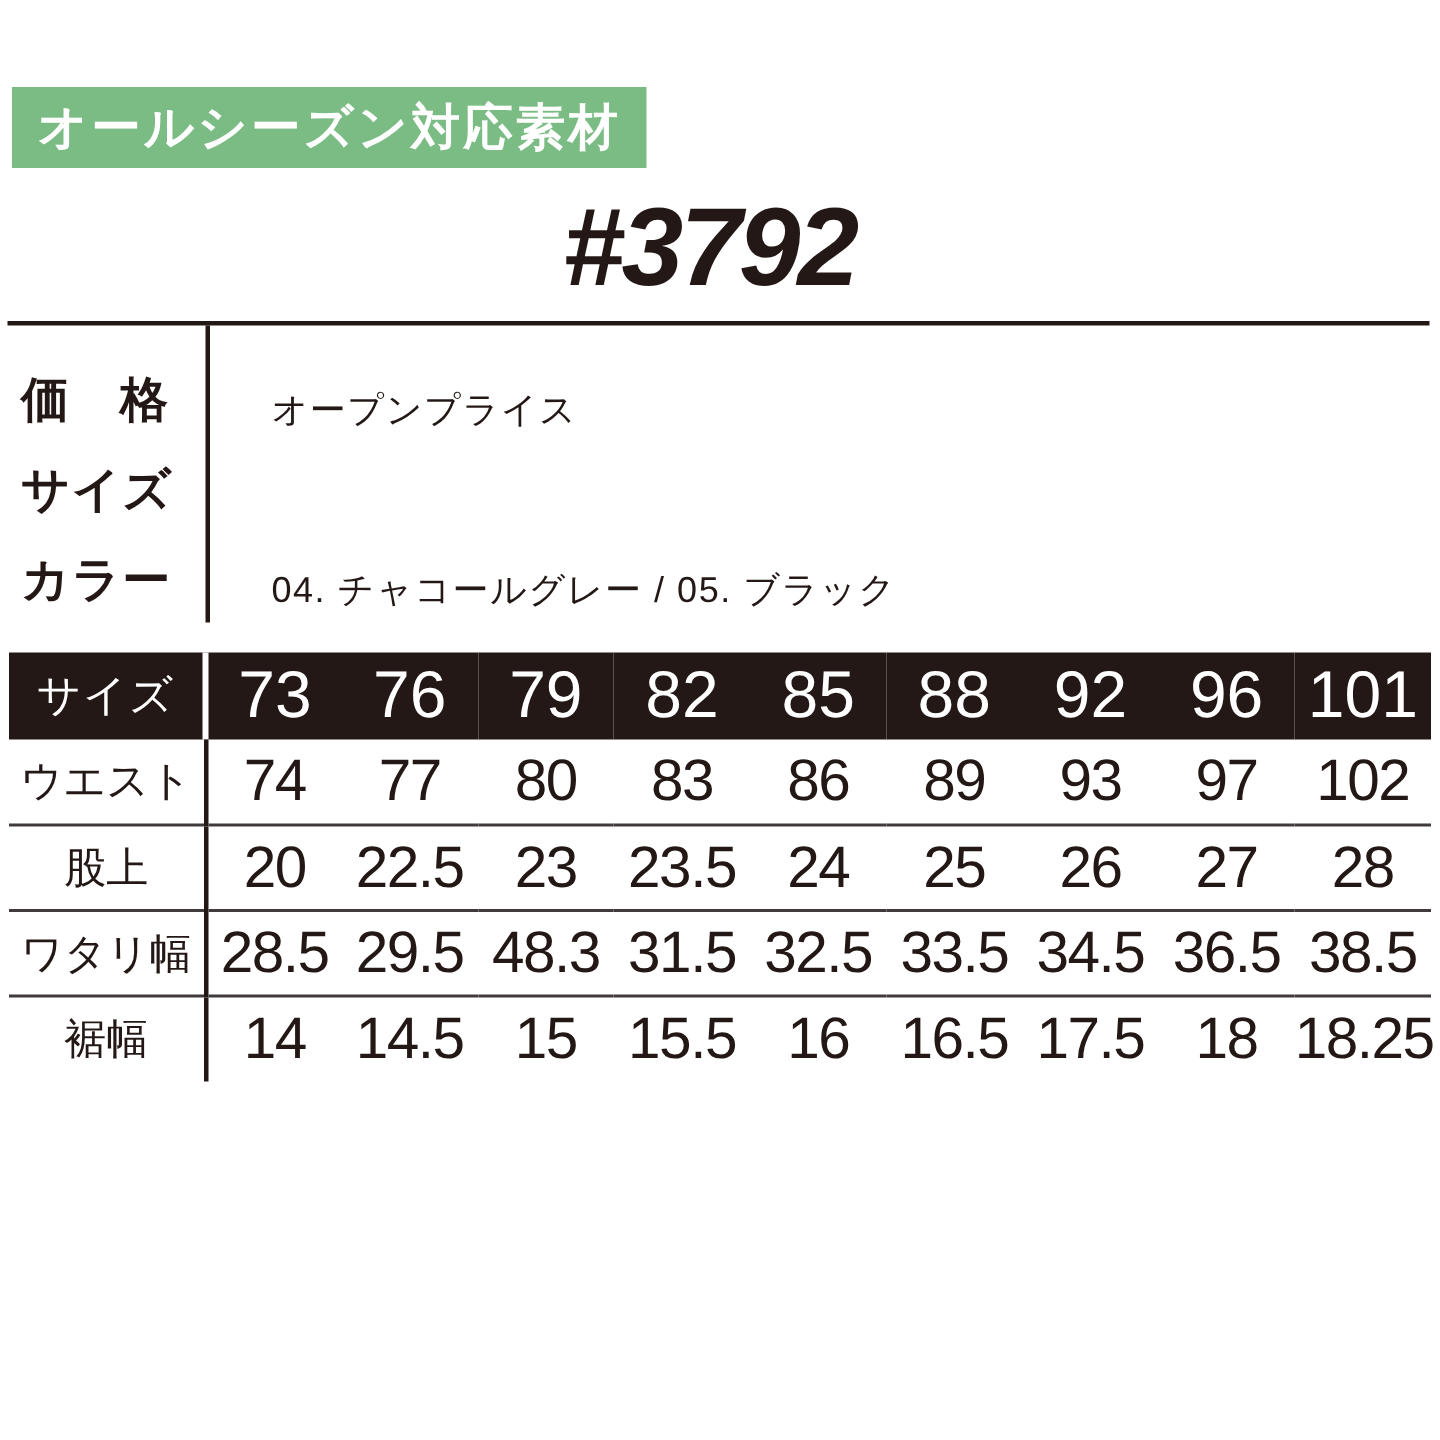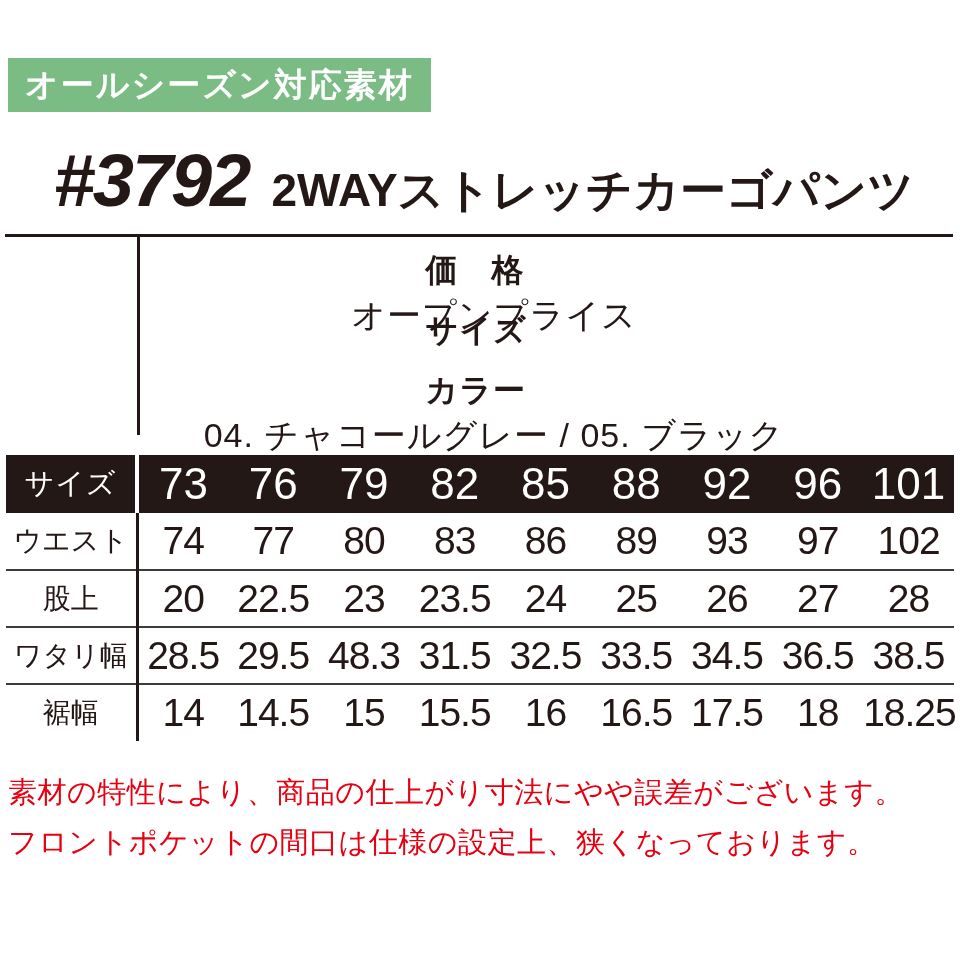--- a/index.html
+++ b/index.html
@@ -15,21 +15,21 @@
     background:#ffffff;
     color:var(--ink);
     font-family:"Liberation Sans","DejaVu Sans",sans-serif;
     overflow:hidden;
   }
   .page{ position:relative; width:960px; height:960px; }
 
   
   .badge{
     display:inline-block;
-    margin:58px 0 16px 8px;
+    margin:58px 0 0 8px;
     background:var(--green);
     color:#ffffff;
     font-size:33px;
     font-weight:bold;
     line-height:1;
     padding:10px 17px 11px;
     letter-spacing:2px;
   }
 
   
@@ -67,36 +67,36 @@
   }
   .info::before{
     content:"";
     position:absolute;
     left:137px; top:0; bottom:0;
     width:3px;
     background:var(--ink);
   }
   .info-row{
     display:flex;
-    align-items:center;
+    align-items:flex-end;
     height:60px;
-    flex-direction:column;
   }
   .info-label{
     width:137px;
     padding-left:14px;
     font-size:32px;
     font-weight:bold;
     letter-spacing:1px;
   }
   .info-value{
     padding-left:28px;
-    font-size:34px;
+    font-size:24px;
     font-weight:500;
     letter-spacing:1px;
+    margin-left:16px;
   }
 
   
   table.size-table{
     margin:20px 0 0 6px;
     width:948px;
     border-collapse:collapse;
     table-layout:fixed;
   }
   .size-table th,.size-table td{
@@ -142,21 +142,20 @@
 </style>
 </head>
 <body>
 
 <div class="page">
 
   <div class="badge">オールシーズン対応素材</div>
 
   <div class="title-row">
     <span class="code">#3792</span>
-    <span class="name">2WAYストレッチカーゴパンツ</span>
   </div>
 
   <div class="hr"></div>
 
   <div class="info">
       <div class="info-row">
         <div class="info-label">価　格</div>
         <div class="info-value">オープンプライス</div>
       </div>
       <div class="info-row">
@@ -240,18 +239,14 @@
           <td class="num">15.5</td>
           <td class="num">16</td>
           <td class="num">16.5</td>
           <td class="num">17.5</td>
           <td class="num">18</td>
           <td class="num">18.25</td>
         </tr>
       </tbody>
   </table>
 
-  <div class="notes">
-      <div class="note-line">素材の特性により、商品の仕上がり寸法にやや誤差がございます。</div>
-      <div class="note-line">フロントポケットの間口は仕様の設定上、狭くなっております。</div>
-    </div>
 
 </div>
 
 </body></html>

